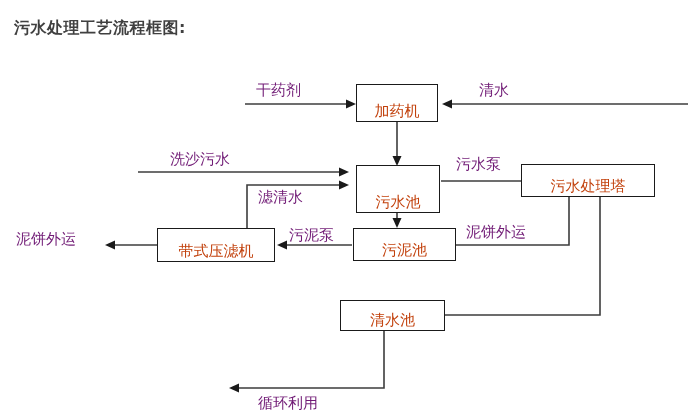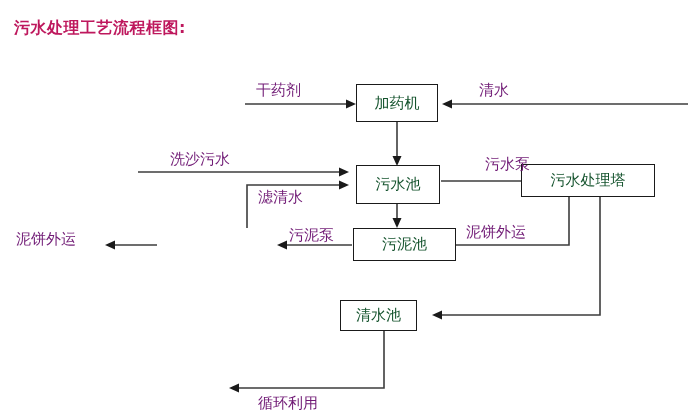--- a/index.html
+++ b/index.html
@@ -14,34 +14,34 @@
     background: #ffffff;
     overflow: hidden;
     font-family: "DejaVu Sans", "Liberation Sans", sans-serif;
   }
   #title {
     position: absolute;
     left: 14px;
     top: 18px;
     font-size: 16px;
     font-weight: bold;
-    color: #be185d;
+    color: #404040;
     letter-spacing: 0.5px;
     white-space: nowrap;
   }
   .node {
     position: absolute;
     box-sizing: border-box;
     border: 1.5px solid #1a1a1a;
     background: #ffffff;
     display: flex;
-    align-items: center;
+    align-items: flex-end;
     justify-content: center;
     font-size: 15px;
-    color: #14532d;
+    color: #c2410c;
     white-space: nowrap;
     z-index: 3;
   }
   .edge-label {
     position: absolute;
     font-size: 15px;
     color: #701a75;
     white-space: nowrap;
     z-index: 4;
     background: transparent;
@@ -107,46 +107,49 @@
     <polygon points="432,315 442,310.5 442,319.5"></polygon>
 
     <polyline points="384,330 384,388 237,388"></polyline>
     <polygon points="229,388 239,383.5 239,392.5"></polygon>
   </svg>
 
   <div class="node" style="left:356px; top:84px; width:82px; height:38px;">
     <span>加药机</span>
   </div>
 
-  <div class="node" style="left:356px; top:165px; width:84px; height:39px;">
+  <div class="node" style="left:356px; top:165px; width:84px; height:48px;">
     <span>污水池</span>
   </div>
 
   <div class="node" style="left:521px; top:164px; width:134px; height:33px;">
     <span>污水处理塔</span>
   </div>
 
+  <div class="node" style="left:157px; top:228px; width:118px; height:34px;">
+    <span>带式压滤机</span>
+  </div>
 
   <div class="node" style="left:353px; top:228px; width:103px; height:33px;">
     <span>污泥池</span>
   </div>
 
-  <div class="node" style="left:340px; top:300px; width:77px; height:31px;">
+  <div class="node" style="left:340px; top:300px; width:105px; height:31px;">
     <span>清水池</span>
   </div>
 
   <div class="edge-label" style="left:256px; top:81px;">干药剂</div>
 
   <div class="edge-label" style="left:479px; top:81px;">清水</div>
 
   <div class="edge-label" style="left:170px; top:150px;">洗沙污水</div>
 
   <div class="edge-label" style="left:258px; top:188px;">滤清水</div>
 
-  <div class="edge-label" style="left:456px; top:155px;margin-left:29px;">污水泵</div>
+  <div class="edge-label" style="left:456px; top:155px;">污水泵</div>
 
   <div class="edge-label" style="left:16px; top:230px;">泥饼外运</div>
 
   <div class="edge-label" style="left:289px; top:226px;">污泥泵</div>
 
   <div class="edge-label" style="left:466px; top:223px;">泥饼外运</div>
 
   <div class="edge-label" style="left:258px; top:366px;margin-top:28px;">循环利用</div>
 
 </div>

